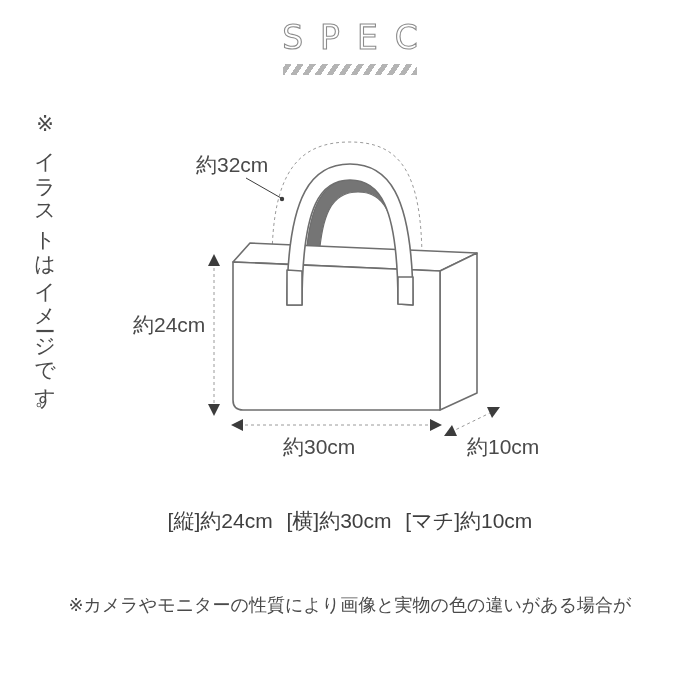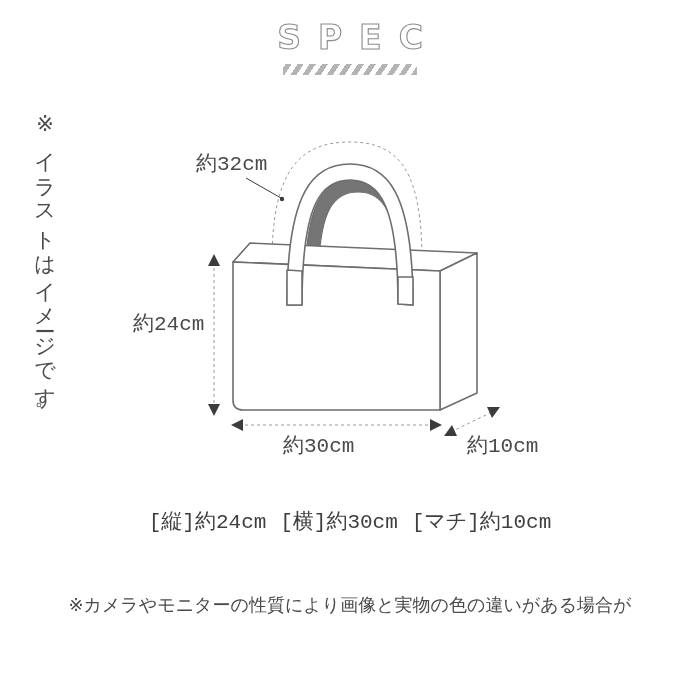--- a/index.html
+++ b/index.html
@@ -25,21 +25,21 @@
   .header {
     position: absolute;
     top: 18px;
     left: 0;
     width: 700px;
     text-align: center;
   }
   .spec-title {
     font-family: "DejaVu Sans", sans-serif;
     font-size: 33px;
-    font-weight: bold;
+    font-weight: normal;
     letter-spacing: 17px;
     text-indent: 17px;
     line-height: 40px;
     color: transparent;
     -webkit-text-stroke: 1.1px #8c8c8c;
     text-stroke: 1.1px #8c8c8c;
   }
   .title-underline {
     width: 134px;
     height: 11px;
@@ -76,39 +76,38 @@
     pointer-events: none;
   }
 
   
   .dim-label {
     position: absolute;
     font-size: 21px;
     line-height: 24px;
     color: #4a4a4a;
     white-space: nowrap;
-    font-family: Liberation Mono, monospace;
   }
   .dim-32 { left: 196px; top: 153px; }
   .dim-24 { left: 133px; top: 313px; }
   .dim-30 { left: 283px; top: 435px; }
   .dim-10 { left: 467px; top: 435px; text-align: center; }
 
   
   .spec-lines {
     position: absolute;
     left: 0;
     top: 505px;
     width: 700px;
     text-align: center;
     font-size: 21px;
     line-height: 31px;
     color: #3f3f3f;
   }
-  .spec-line .seg { white-space: nowrap; font-family: Liberation Mono, monospace; }
+  .spec-line .seg { white-space: nowrap; }
   .spec-line .seg + .seg { margin-left: 8px; }
 
   
   .disclaimer {
     position: absolute;
     left: 0;
     top: 589px;
     width: 700px;
     text-align: center;
     font-size: 18px;

